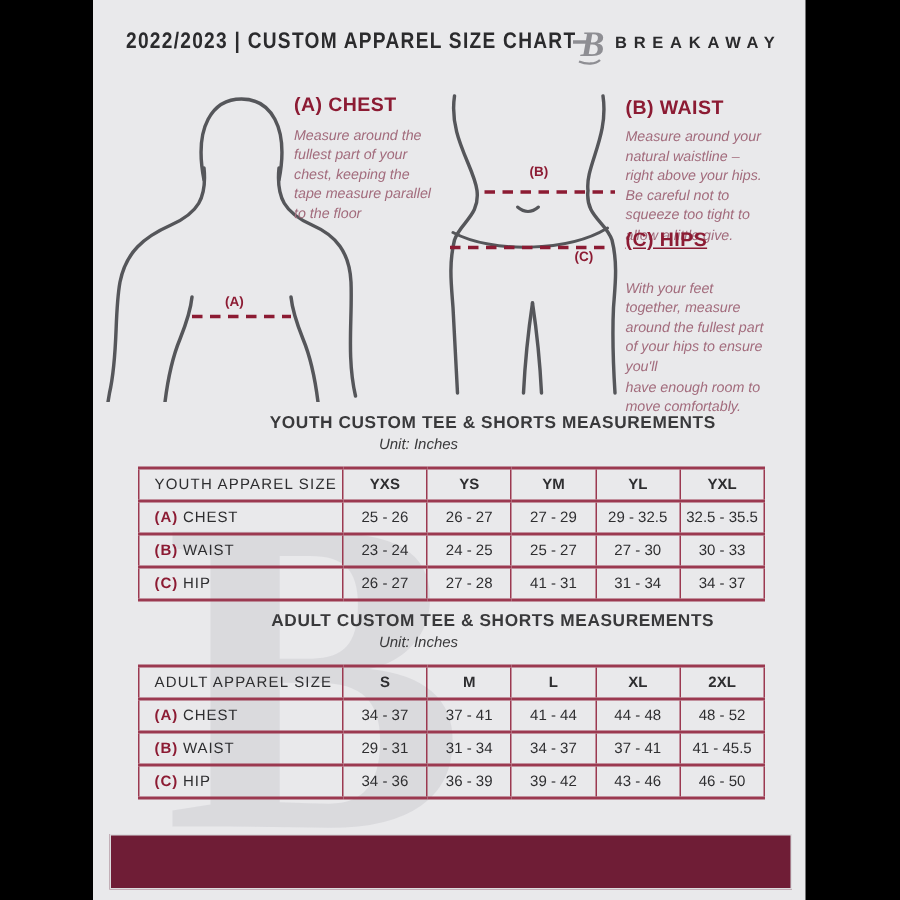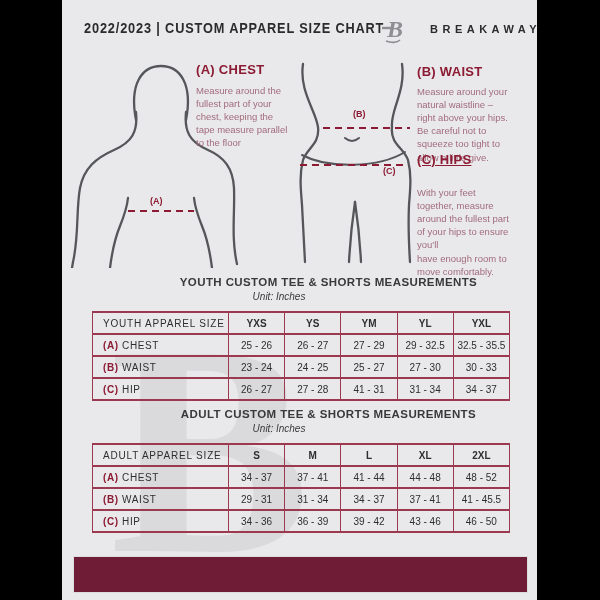--- a/index.html
+++ b/index.html
@@ -17,39 +17,38 @@
   .title{
     position:absolute;left:84px;top:19px;
     font-size:15px;font-weight:bold;color:#2b2b2d;
     letter-spacing:1px;transform:scaleX(.85);transform-origin:left top;
     white-space:nowrap;
   }
   .brand{
     position:absolute;left:410px;top:23px;
     font-size:11px;font-weight:bold;color:#2b2b2d;letter-spacing:4.5px;
     white-space:nowrap;
-    margin-left:20px;
   }
   .logo{position:absolute;left:381px;top:15px;width:26px;height:30px;}
 
   
   .watermark{
     position:absolute;left:110px;top:300px;
     font-family:"Liberation Serif", serif;font-weight:bold;
     font-size:300px;line-height:1;color:rgba(180,180,186,.28);
     pointer-events:none;
   }
 
   
   .guide-heading{
     position:absolute;font-size:13px;font-weight:bold;color:#8c1b33;
     letter-spacing:.3px;white-space:nowrap;
   }
   .guide-body{
-    position:absolute;font-size:9.5px;color:#a26b7c;
+    position:absolute;font-size:9.5px;font-style:italic;color:#a26b7c;
     line-height:1.38;white-space:pre-line;
   }
   .marker{
     position:absolute;font-size:9px;font-weight:bold;color:#8c1b33;
   }
   .figure{position:absolute;}
 
   
   .tbl-title{
     position:absolute;left:62px;width:533px;text-align:center;

